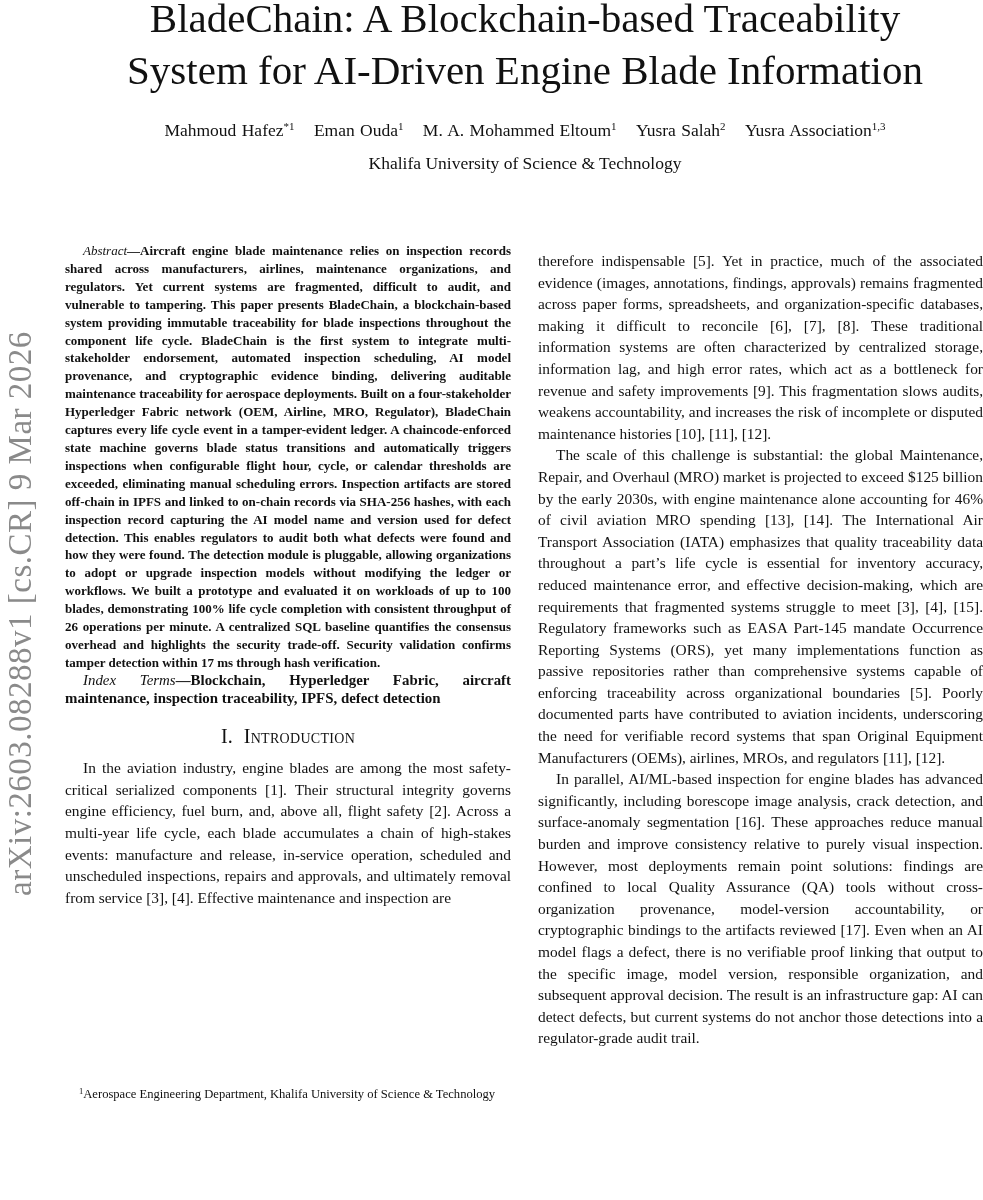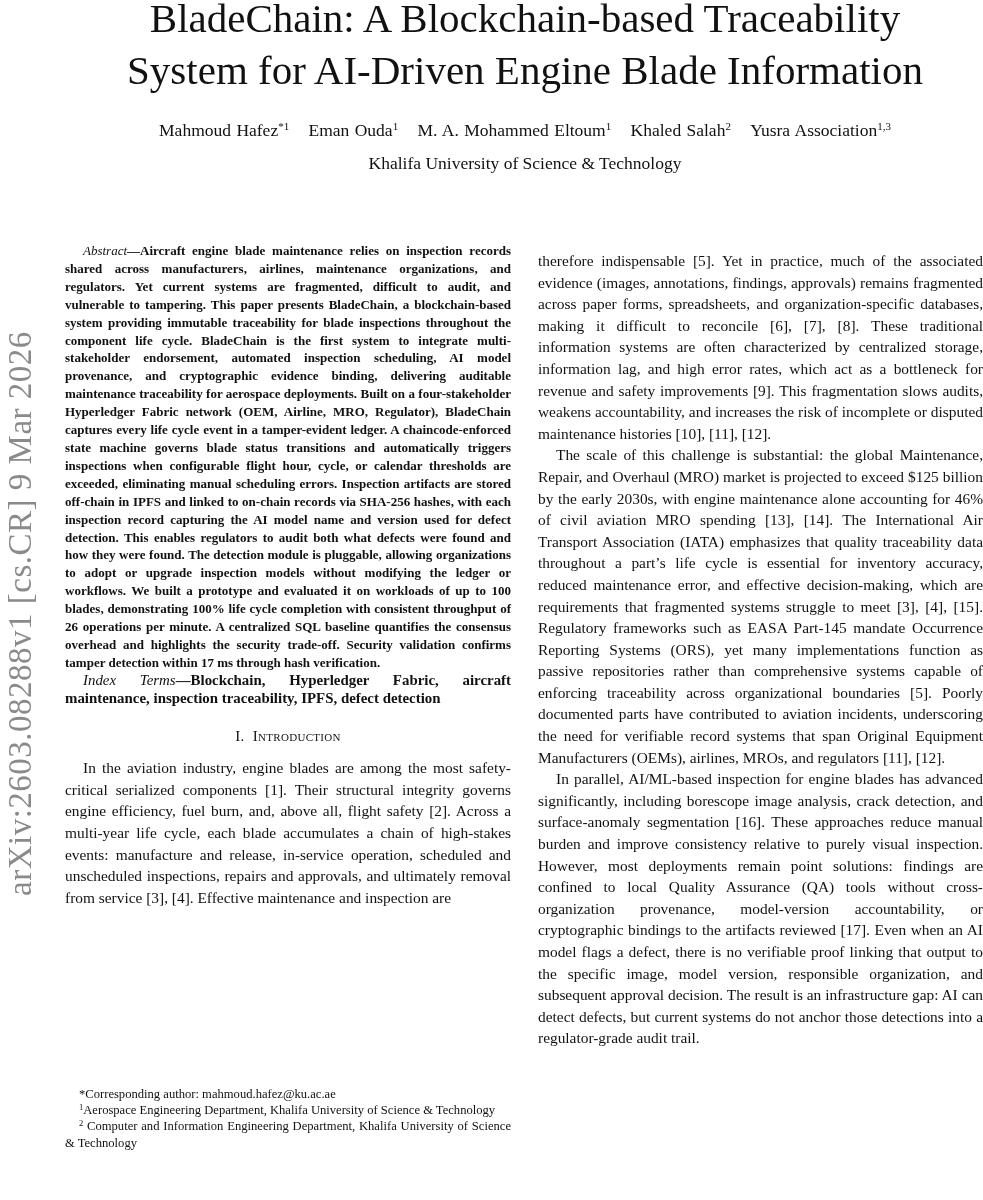--- a/index.html
+++ b/index.html
@@ -31,21 +31,21 @@
     text-align: justify; hyphens: none;
   }
   .col-left { left: 65px; width: 446px; }
   .col-right { left: 538px; width: 445px; top: 250px; }
   .col p { margin: 0; text-indent: 18px; }
   .abstract { font-weight: bold; font-size: 13px; line-height: 17.9px; }
   .abstract em { font-weight: normal; }
   .index-terms { font-weight: bold; font-size: 14.9px; line-height: 17.9px; font-family: Liberation Serif, serif; }
   .index-terms em { font-weight: normal; }
   .section-heading {
-    text-align: center; font-size: 15px; margin: 18px 0 10px 0; letter-spacing: 0.3px;
+    text-align: center; font-size: 20px; margin: 18px 0 10px 0; letter-spacing: 0.3px;
     text-indent: 0;
   }
   .section-heading .sc { font-variant: small-caps; }
   .footnotes {
     position: absolute; left: 65px; top: 1086px; width: 446px;
     font-size: 12.6px; line-height: 16.2px; text-align: justify;
   }
   .footnotes p { margin: 0; text-indent: 14px; }
   .footnotes sup { font-size: 8.5px; vertical-align: 4px; line-height: 0; }
 </style>
@@ -54,41 +54,39 @@
 
 <h1 class="title">
   <span>BladeChain: A Blockchain-based Traceability</span><br>
   <span>System for AI-Driven Engine Blade Information</span>
 </h1>
 
 <div class="authors">
   <span class="author"><span>Mahmoud Hafez</span><sup>*1</sup></span>
   <span class="author"><span>Eman Ouda</span><sup>1</sup></span>
   <span class="author"><span>M. A. Mohammed Eltoum</span><sup>1</sup></span>
-  <span class="author"><span>Khaled Salah</span><sup>2</sup></span>
+  <span class="author"><span>Yusra Salah</span><sup>2</sup></span>
   <span class="author"><span>Yusra Association</span><sup>1,3</sup></span>
 </div>
 
 <div class="affil">Khalifa University of Science &amp; Technology</div>
 
 <div class="arxiv">arXiv:2603.08288v1  [cs.CR]  9 Mar 2026</div>
 
 <div class="col col-left">
   <p class="abstract"><em>Abstract</em>—<span>Aircraft engine blade maintenance relies on inspection records shared across manufacturers, airlines, maintenance organizations, and regulators. Yet current systems are fragmented, difficult to audit, and vulnerable to tampering. This paper presents BladeChain, a blockchain-based system providing immutable traceability for blade inspections throughout the component life cycle. BladeChain is the first system to integrate multi-stakeholder endorsement, automated inspection scheduling, AI model provenance, and cryptographic evidence binding, delivering auditable maintenance traceability for aerospace deployments. Built on a four-stakeholder Hyperledger Fabric network (OEM, Airline, MRO, Regulator), BladeChain captures every life cycle event in a tamper-evident ledger. A chaincode-enforced state machine governs blade status transitions and automatically triggers inspections when configurable flight hour, cycle, or calendar thresholds are exceeded, eliminating manual scheduling errors. Inspection artifacts are stored off-chain in IPFS and linked to on-chain records via SHA-256 hashes, with each inspection record capturing the AI model name and version used for defect detection. This enables regulators to audit both what defects were found and how they were found. The detection module is pluggable, allowing organizations to adopt or upgrade inspection models without modifying the ledger or workflows. We built a prototype and evaluated it on workloads of up to 100 blades, demonstrating 100% life cycle completion with consistent throughput of 26 operations per minute. A centralized SQL baseline quantifies the consensus overhead and highlights the security trade-off. Security validation confirms tamper detection within 17 ms through hash verification.</span></p>
   <p class="index-terms"><em>Index Terms</em>—<span>Blockchain, Hyperledger Fabric, aircraft maintenance, inspection traceability, IPFS, defect detection</span></p>
   <div class="section-heading">
     <span>I.</span>&nbsp;
     <span class="sc">Introduction</span>
   </div>
   <p>In the aviation industry, engine blades are among the most safety-critical serialized components [1]. Their structural integrity governs engine efficiency, fuel burn, and, above all, flight safety [2]. Across a multi-year life cycle, each blade accumulates a chain of high-stakes events: manufacture and release, in-service operation, scheduled and unscheduled inspections, repairs and approvals, and ultimately removal from service [3], [4]. Effective maintenance and inspection are</p>
 </div>
 
 <div class="footnotes">
-  <p><span>*Corresponding author: mahmoud.hafez@ku.ac.ae</span></p>
   <p><sup>1</sup><span>Aerospace Engineering Department, Khalifa University of Science &amp; Technology</span></p>
-  <p><sup>2</sup><span> Computer and Information Engineering Department, Khalifa University of Science &amp; Technology</span></p>
 </div>
 
 <div class="col col-right">
   <p style="text-indent:0">therefore indispensable [5]. Yet in practice, much of the associated evidence (images, annotations, findings, approvals) remains fragmented across paper forms, spreadsheets, and organization-specific databases, making it difficult to reconcile [6], [7], [8]. These traditional information systems are often characterized by centralized storage, information lag, and high error rates, which act as a bottleneck for revenue and safety improvements [9]. This fragmentation slows audits, weakens accountability, and increases the risk of incomplete or disputed maintenance histories [10], [11], [12].</p>
   <p>The scale of this challenge is substantial: the global Maintenance, Repair, and Overhaul (MRO) market is projected to exceed $125 billion by the early 2030s, with engine maintenance alone accounting for 46% of civil aviation MRO spending [13], [14]. The International Air Transport Association (IATA) emphasizes that quality traceability data throughout a part’s life cycle is essential for inventory accuracy, reduced maintenance error, and effective decision-making, which are requirements that fragmented systems struggle to meet [3], [4], [15]. Regulatory frameworks such as EASA Part-145 mandate Occurrence Reporting Systems (ORS), yet many implementations function as passive repositories rather than comprehensive systems capable of enforcing traceability across organizational boundaries [5]. Poorly documented parts have contributed to aviation incidents, underscoring the need for verifiable record systems that span Original Equipment Manufacturers (OEMs), airlines, MROs, and regulators [11], [12].</p>
   <p>In parallel, AI/ML-based inspection for engine blades has advanced significantly, including borescope image analysis, crack detection, and surface-anomaly segmentation [16]. These approaches reduce manual burden and improve consistency relative to purely visual inspection. However, most deployments remain point solutions: findings are confined to local Quality Assurance (QA) tools without cross-organization provenance, model-version accountability, or cryptographic bindings to the artifacts reviewed [17]. Even when an AI model flags a defect, there is no verifiable proof linking that output to the specific image, model version, responsible organization, and subsequent approval decision. The result is an infrastructure gap: AI can detect defects, but current systems do not anchor those detections into a regulator-grade audit trail.</p>
 </div>
 
 </body></html>

